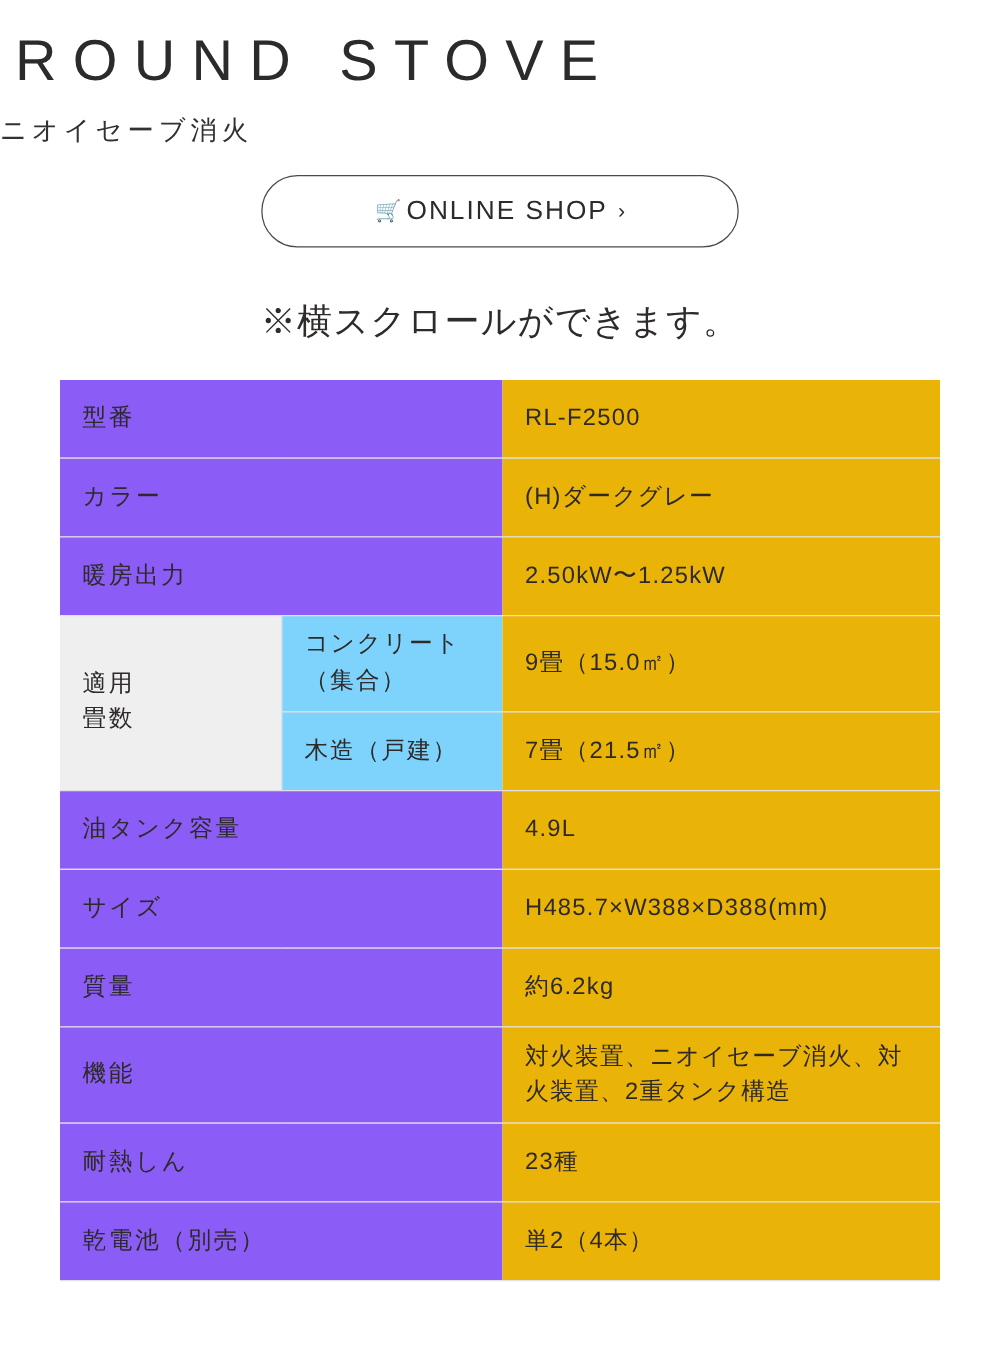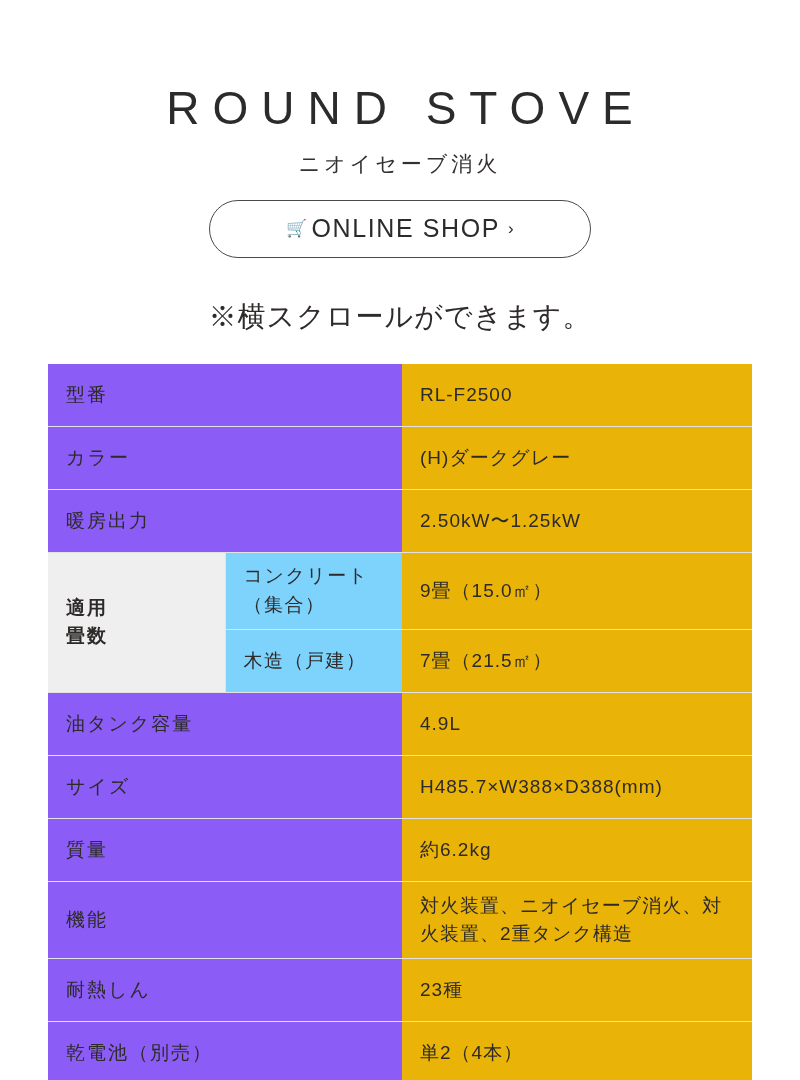--- a/index.html
+++ b/index.html
@@ -17,23 +17,22 @@
   .page {
     width: 800px;
     height: 1080px;
     position: relative;
     box-sizing: border-box;
     padding: 0;
     background: #ffffff;
   }
   
   .title-block {
-    text-align: center;
-    padding-top: 43px;
-    margin-top: 37px;
+    text-align: left;
+    padding-top: 20px;
   }
   .main-title {
     font-size: 46px;
     letter-spacing: 13px;
     font-weight: 400;
     color: #2b2b2b;
     line-height: 1.25;
     margin: 0;
     padding-left: 12px;
     font-family: "Liberation Sans", sans-serif;
@@ -63,21 +62,21 @@
     cursor: pointer;
     box-sizing: border-box;
   }
   .shop-button .cart-icon {
     font-size: 17px;
     margin-right: 4px;
     line-height: 1;
     color: #2b2b2b;
   }
   .shop-button .shop-label {
-    font-size: 25px;
+    font-size: 21px;
     letter-spacing: 1.6px;
     color: #2b2b2b;
   }
   .shop-button .chevron {
     font-size: 17px;
     margin-left: 8px;
     color: #2b2b2b;
   }
   
   .scroll-note {
@@ -111,21 +110,20 @@
     width: 318px;
     letter-spacing: 2px;
     color: #33302f;
   }
   td.label-merged {
     background: #efefef;
     width: 108px;
     letter-spacing: 2px;
     border-right: 1px solid #e2e2e2;
     text-align: left;
-    font-weight: bold;
   }
   td.label-sub {
     background: #7dd3fc;
     width: 210px;
     letter-spacing: 1.5px;
     color: #33302f;
   }
   td.value {
     background: #eab308;
     letter-spacing: 1px;

